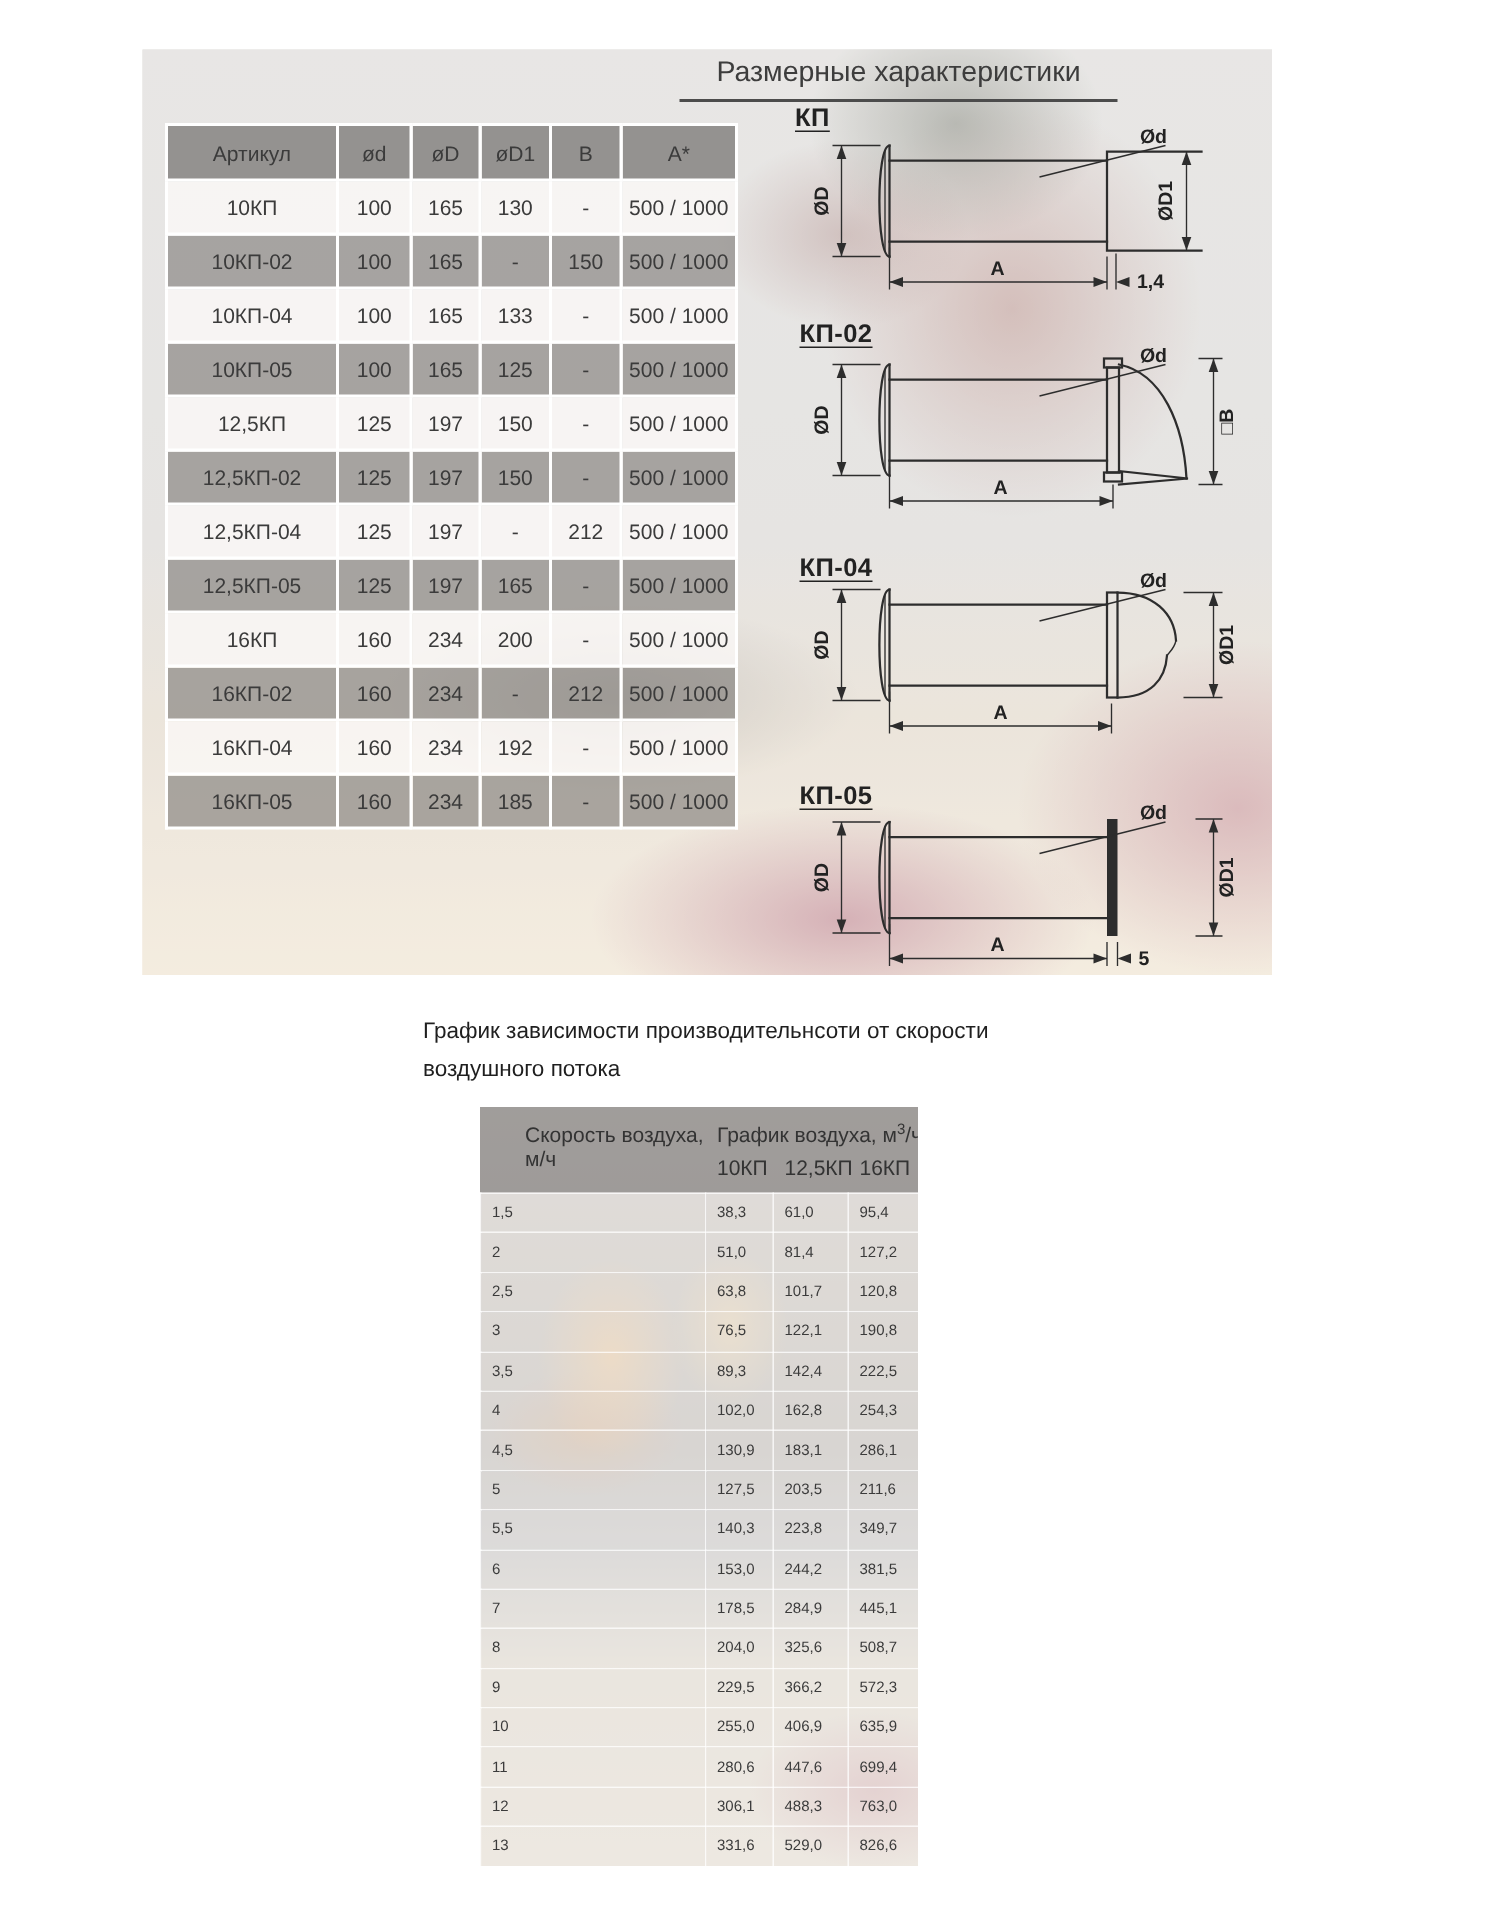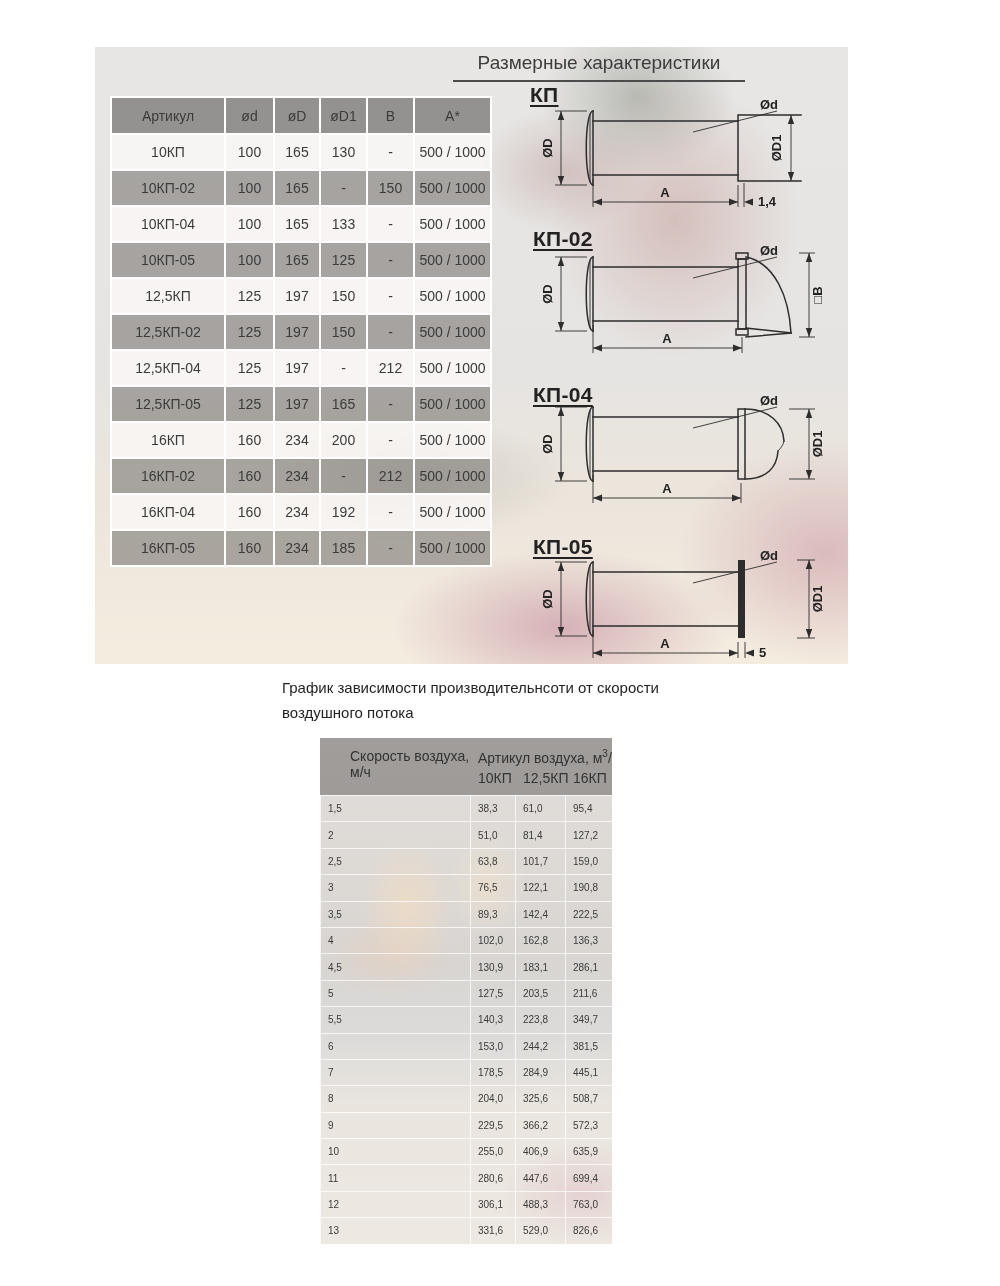--- a/index.html
+++ b/index.html
@@ -4,21 +4,21 @@
 <style>
   * { margin:0; padding:0; box-sizing:border-box; }
   html,body { background:#fff; }
   body {
     width:1000px; height:1286px; position:relative;
     font-family:"Liberation Sans", sans-serif; color:#3b3b3b;
     overflow:hidden;
   }
   
   .photo-block {
-    position:absolute; left:95px; top:47px; width:753px; height:617px;
+    position:absolute; left:95px; top:33px; width:753px; height:617px;
     overflow:hidden;
     background:
       radial-gradient(ellipse 140px 110px at 72% 8%,  rgba(70,75,60,0.55), rgba(70,75,60,0) 70%),
       radial-gradient(ellipse 180px 200px at 77% 28%, rgba(150,80,70,0.5), rgba(150,80,70,0) 70%),
       radial-gradient(ellipse 120px 90px at 62% 20%,  rgba(120,60,55,0.4), rgba(120,60,55,0) 70%),
       radial-gradient(ellipse 240px 110px at 62% 94%, rgba(150,55,85,0.6), rgba(150,55,85,0) 70%),
       radial-gradient(ellipse 210px 160px at 97% 82%, rgba(165,75,95,0.55), rgba(165,75,95,0) 70%),
       radial-gradient(ellipse 230px 90px at 42% 70%,  rgba(110,105,100,0.4), rgba(110,105,100,0) 70%),
       linear-gradient(180deg,#d7d5d2 0%,#d4d1ce 52%,#ddd2c2 72%,#ecdfc9 100%);
   }
@@ -42,21 +42,21 @@
   table.dims th, table.dims td {
     border:2px solid #ffffff; text-align:center; font-weight:400;
     height:36px; overflow:hidden; white-space:nowrap; color:#3b3b3b;
   }
   table.dims thead th { background:rgba(124,122,120,0.78); height:37px; }
   table.dims tbody tr:nth-child(odd)  td { background:rgba(251,249,247,0.78); }
   table.dims tbody tr:nth-child(even) td { background:rgba(126,123,120,0.62); }
 
   
   .diag-label {
-    font-size:21px; font-weight:700; color:#222;
+    font-size:17px; font-weight:700; color:#222;
     text-decoration:underline; text-underline-offset:3px; letter-spacing:0.3px;
   }
   svg.diag { overflow:visible; }
   svg.diag .o  { stroke:#2d2d2d; stroke-width:1.5; fill:none; stroke-linecap:square; }
   svg.diag .t  { stroke:#2d2d2d; stroke-width:0.9; fill:none; }
   svg.diag .ar { fill:#2d2d2d; stroke:none; }
   svg.diag text { font-family:"Liberation Sans",sans-serif; font-size:13px; font-weight:700; fill:#222; }
 
   
   .sec2-title {
@@ -343,21 +343,21 @@
   </div>
 
   <div class="sec2-title">
     <span>График зависимости производительнсоти от скорости</span><br>
     <span>воздушного потока</span>
   </div>
 
   <div class="flow-wrap">
     <div class="flow-header">
       <div class="fh-col1">Скорость воздуха, м/ч</div>
-      <div class="fh-group"><span>Артикул воздуха, м</span><sup>3</sup><span>/ч</span></div>
+      <div class="fh-group"><span>График воздуха, м</span><sup>3</sup><span>/ч</span></div>
       <div class="fh-sub s0">10КП</div>
       <div class="fh-sub s1">12,5КП</div>
       <div class="fh-sub s2">16КП</div>
     </div>
     <table class="flow">
       <colgroup>
         <col style="width:150px">
           <col style="width:45px">
           <col style="width:50px">
           <col style="width:47px">
@@ -372,39 +372,39 @@
           <tr>
             <td>2</td>
             <td>51,0</td>
             <td>81,4</td>
             <td>127,2</td>
           </tr>
           <tr>
             <td>2,5</td>
             <td>63,8</td>
             <td>101,7</td>
-            <td>159,0</td>
+            <td>120,8</td>
           </tr>
           <tr>
             <td>3</td>
             <td>76,5</td>
             <td>122,1</td>
             <td>190,8</td>
           </tr>
           <tr>
             <td>3,5</td>
             <td>89,3</td>
             <td>142,4</td>
             <td>222,5</td>
           </tr>
           <tr>
             <td>4</td>
             <td>102,0</td>
             <td>162,8</td>
-            <td>136,3</td>
+            <td>254,3</td>
           </tr>
           <tr>
             <td>4,5</td>
             <td>130,9</td>
             <td>183,1</td>
             <td>286,1</td>
           </tr>
           <tr>
             <td>5</td>
             <td>127,5</td>

